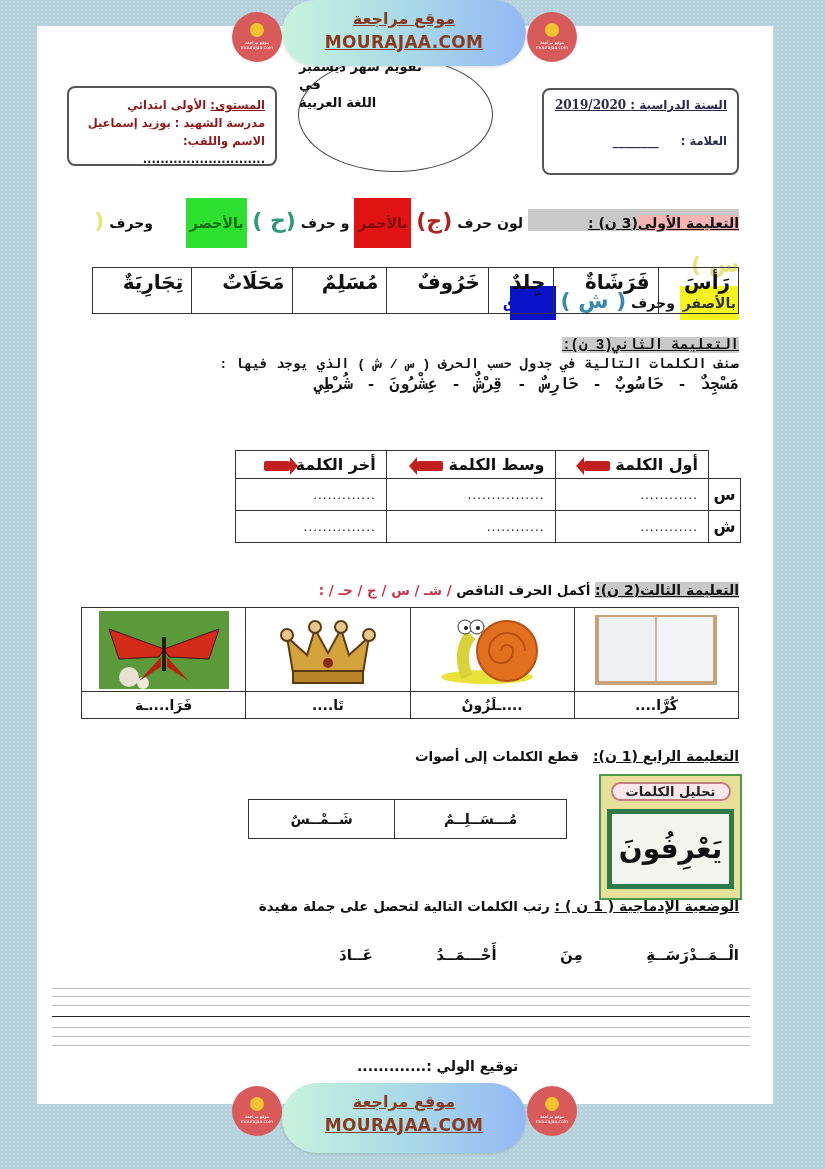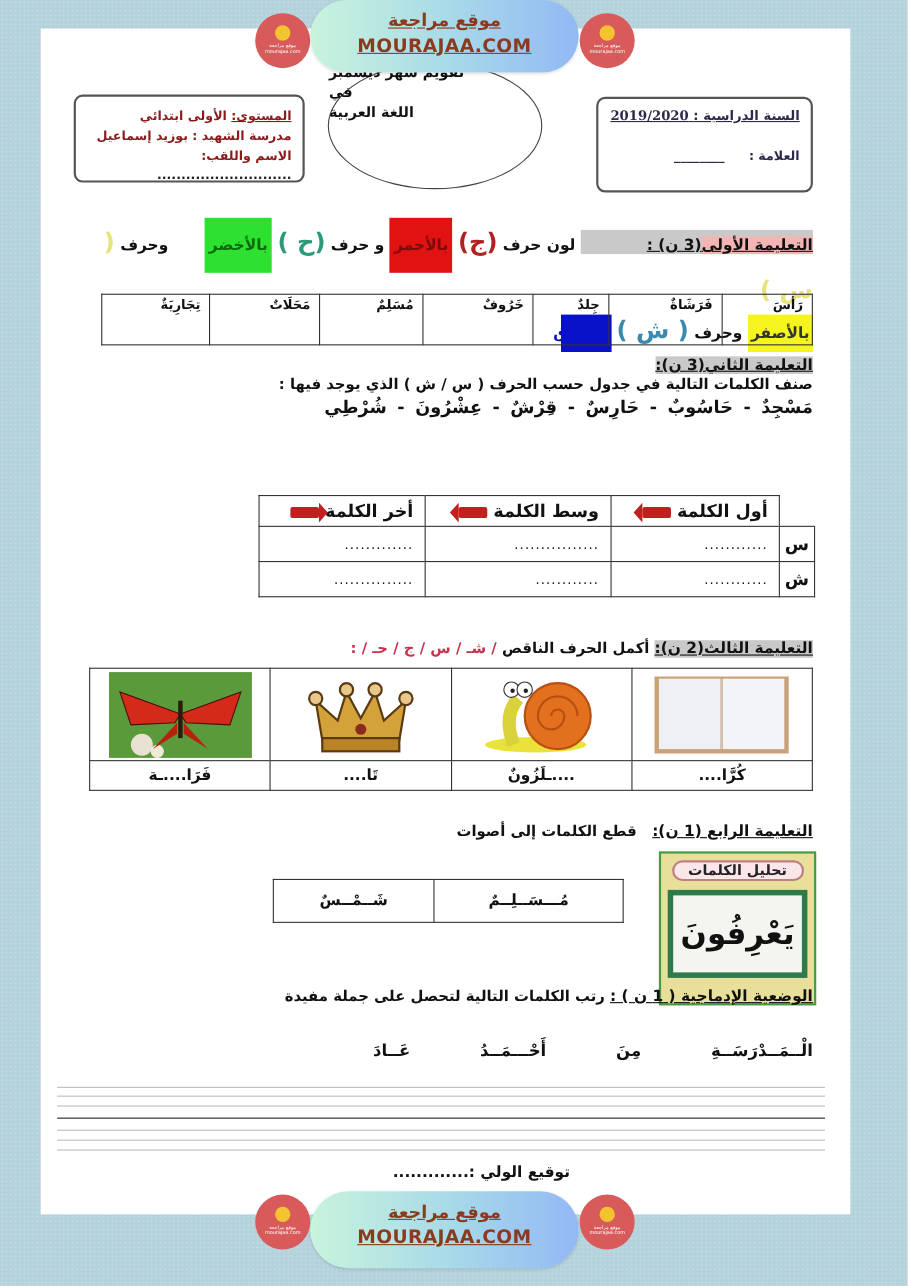--- a/index.html
+++ b/index.html
@@ -52,21 +52,21 @@
   .sw { display: inline-block; padding: 0 3px; font-weight: bold; }
   .sw-red { background: #e01212; color: #7a0b0b; }
   .sw-green { background: #2ee030; color: #0b6b0b; margin-left: 28px; }
   .sw-yellow { background: #f6f41e; color: #333; }
   .sw-blue { background: #0a12c8; color: #0a12c8; width: 46px; height: 34px; vertical-align: bottom; }
   .big-letter { font-size: 22px; font-weight: bold; }
 
   table { border-collapse: collapse; }
   td, th { border: 1.5px solid #333; }
   .words-table { position: absolute; left: 55px; top: 241px; width: 647px; height: 47px; }
-  .words-table td { font-size: 12px; font-weight: bold; vertical-align: top; padding: 2px 8px; text-align: right; }
+  .words-table td { font-size: 20px; font-weight: bold; vertical-align: top; padding: 2px 8px; text-align: right; }
 
   .dots { letter-spacing: 1px; font-size: 12px; }
   .cls-table { position: absolute; left: 198px; top: 424px; width: 506px; }
   .cls-table th { font-size: 16px; font-weight: bold; height: 28px; text-align: right; padding: 0 10px; }
   .cls-table td { height: 32px; text-align: right; padding: 0 10px; }
   .cls-table .rowh { width: 32px; text-align: center; font-weight: bold; font-size: 16px; padding: 0; }
   .cls-table .blank { border: none; border-bottom: 1.5px solid #333; }
   .arrow { display: inline-block; width: 26px; height: 10px; background: #c21f1f; vertical-align: middle; border-radius: 2px; position: relative; }
   .arrow.l::before { content:""; position:absolute; left:-8px; top:-4px; border-right:8px solid #c21f1f; border-top:9px solid transparent; border-bottom:9px solid transparent; }
   .arrow.r::after { content:""; position:absolute; right:-8px; top:-4px; border-left:8px solid #c21f1f; border-top:9px solid transparent; border-bottom:9px solid transparent; }
@@ -142,21 +142,21 @@
       <td>فَرَشَاةٌ</td>
       <td>جِلدٌ</td>
       <td>خَرُوفٌ</td>
       <td>مُسَلِمٌ</td>
       <td>مَحَلَاتٌ</td>
       <td>تِجَارِيَةٌ</td>
     </tr>
   </tbody>
     </table>
 
-  <div class="abs rtl" style="right:34px;top:298px;width:520px;font-weight:bold;">
+  <div class="abs rtl" style="right:34px;top:310px;width:520px;font-weight:bold;font-family:Liberation Mono, monospace;">
     <div style="font-size:14px;"><span class="gray-hl ul">التعليمة الثاني(3 ن):</span></div>
     <div style="font-size:13.5px;margin-top:2px;">صنف الكلمات التالية في جدول حسب الحرف ( س / ش ) الذي يوجد فيها :</div>
     <div style="font-size:16px;margin-top:2px;word-spacing:4px;">مَسْجِدٌ - حَاسُوبٌ - حَارِسٌ - قِرْشٌ - عِشْرُونَ - شُرْطِي</div>
   </div>
 
   <table class="cls-table rtl">
     <tbody>
         <tr>
       <th class="blank" style="border-left:none;border-top:none;border-right:none;"></th>
       <th><span>أول الكلمة</span> <span class="arrow l"></span></th>
@@ -255,21 +255,21 @@
 
   <table class="seg-table rtl">
     <tbody>
         <tr>
       <td>مُـــسَــلِــمٌ</td>
       <td>شَــمْــسٌ</td>
     </tr>
   </tbody>
     </table>
 
-  <div class="abs" style="left:562px;top:748px;width:143px;height:140px;background:#e8e09a;border:2px solid #4a9a4a;">
+  <div class="abs" style="left:562px;top:748px;width:143px;height:126px;background:#e8e09a;border:2px solid #4a9a4a;">
     <div class="rtl" style="margin:6px auto 0;width:120px;text-align:center;background:#fbe6ea;border:2px solid #c08080;border-radius:12px;font-weight:bold;font-size:13px;color:#222;">تحليل الكلمات</div>
     <div style="margin:8px 6px 0;height:80px;background:#2e7a4a;padding:5px;">
       <div class="rtl" style="background:#f5f5f0;height:70px;text-align:center;font-size:28px;font-weight:bold;line-height:70px;">يَعْرِفُونَ</div>
     </div>
   </div>
 
   <div class="abs rtl" style="right:34px;top:872px;width:560px;font-weight:bold;font-size:13.5px;">
     <span class="ul" style="font-size:14px;">الوضعية الإدماجية ( 1 ن ) :</span>
     <span>رتب الكلمات التالية لتحصل على جملة مفيدة</span>
   </div>

